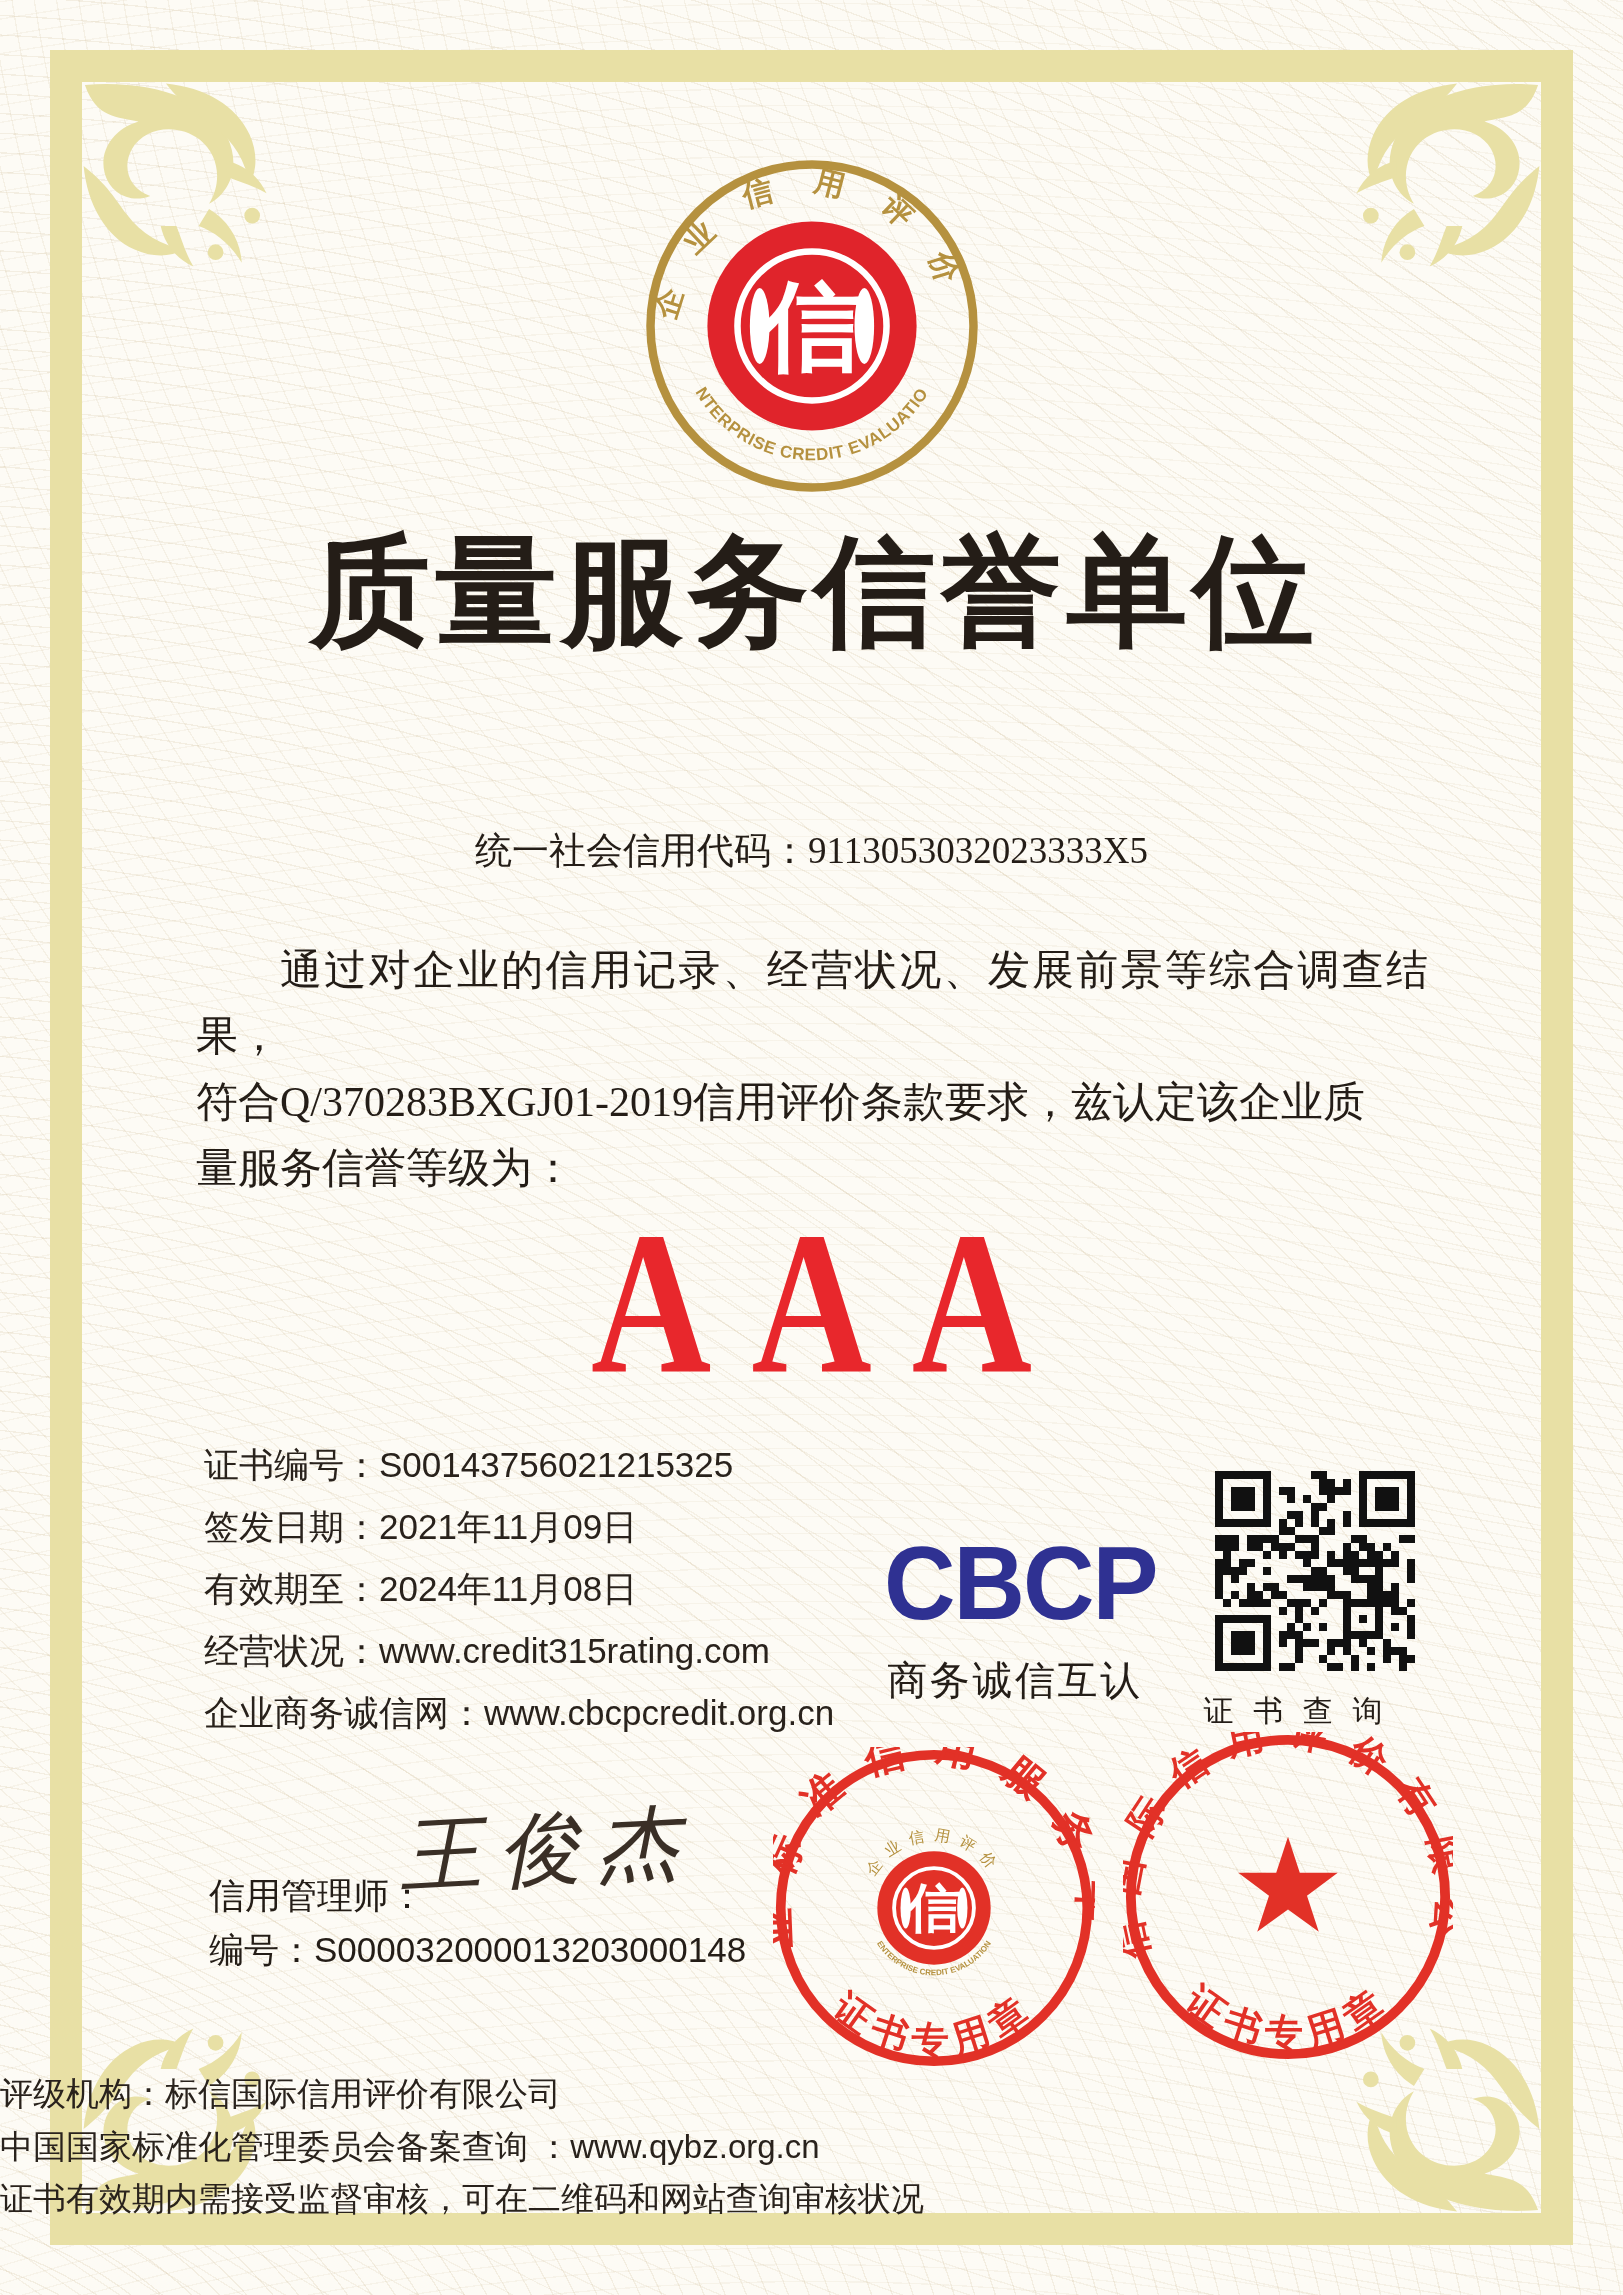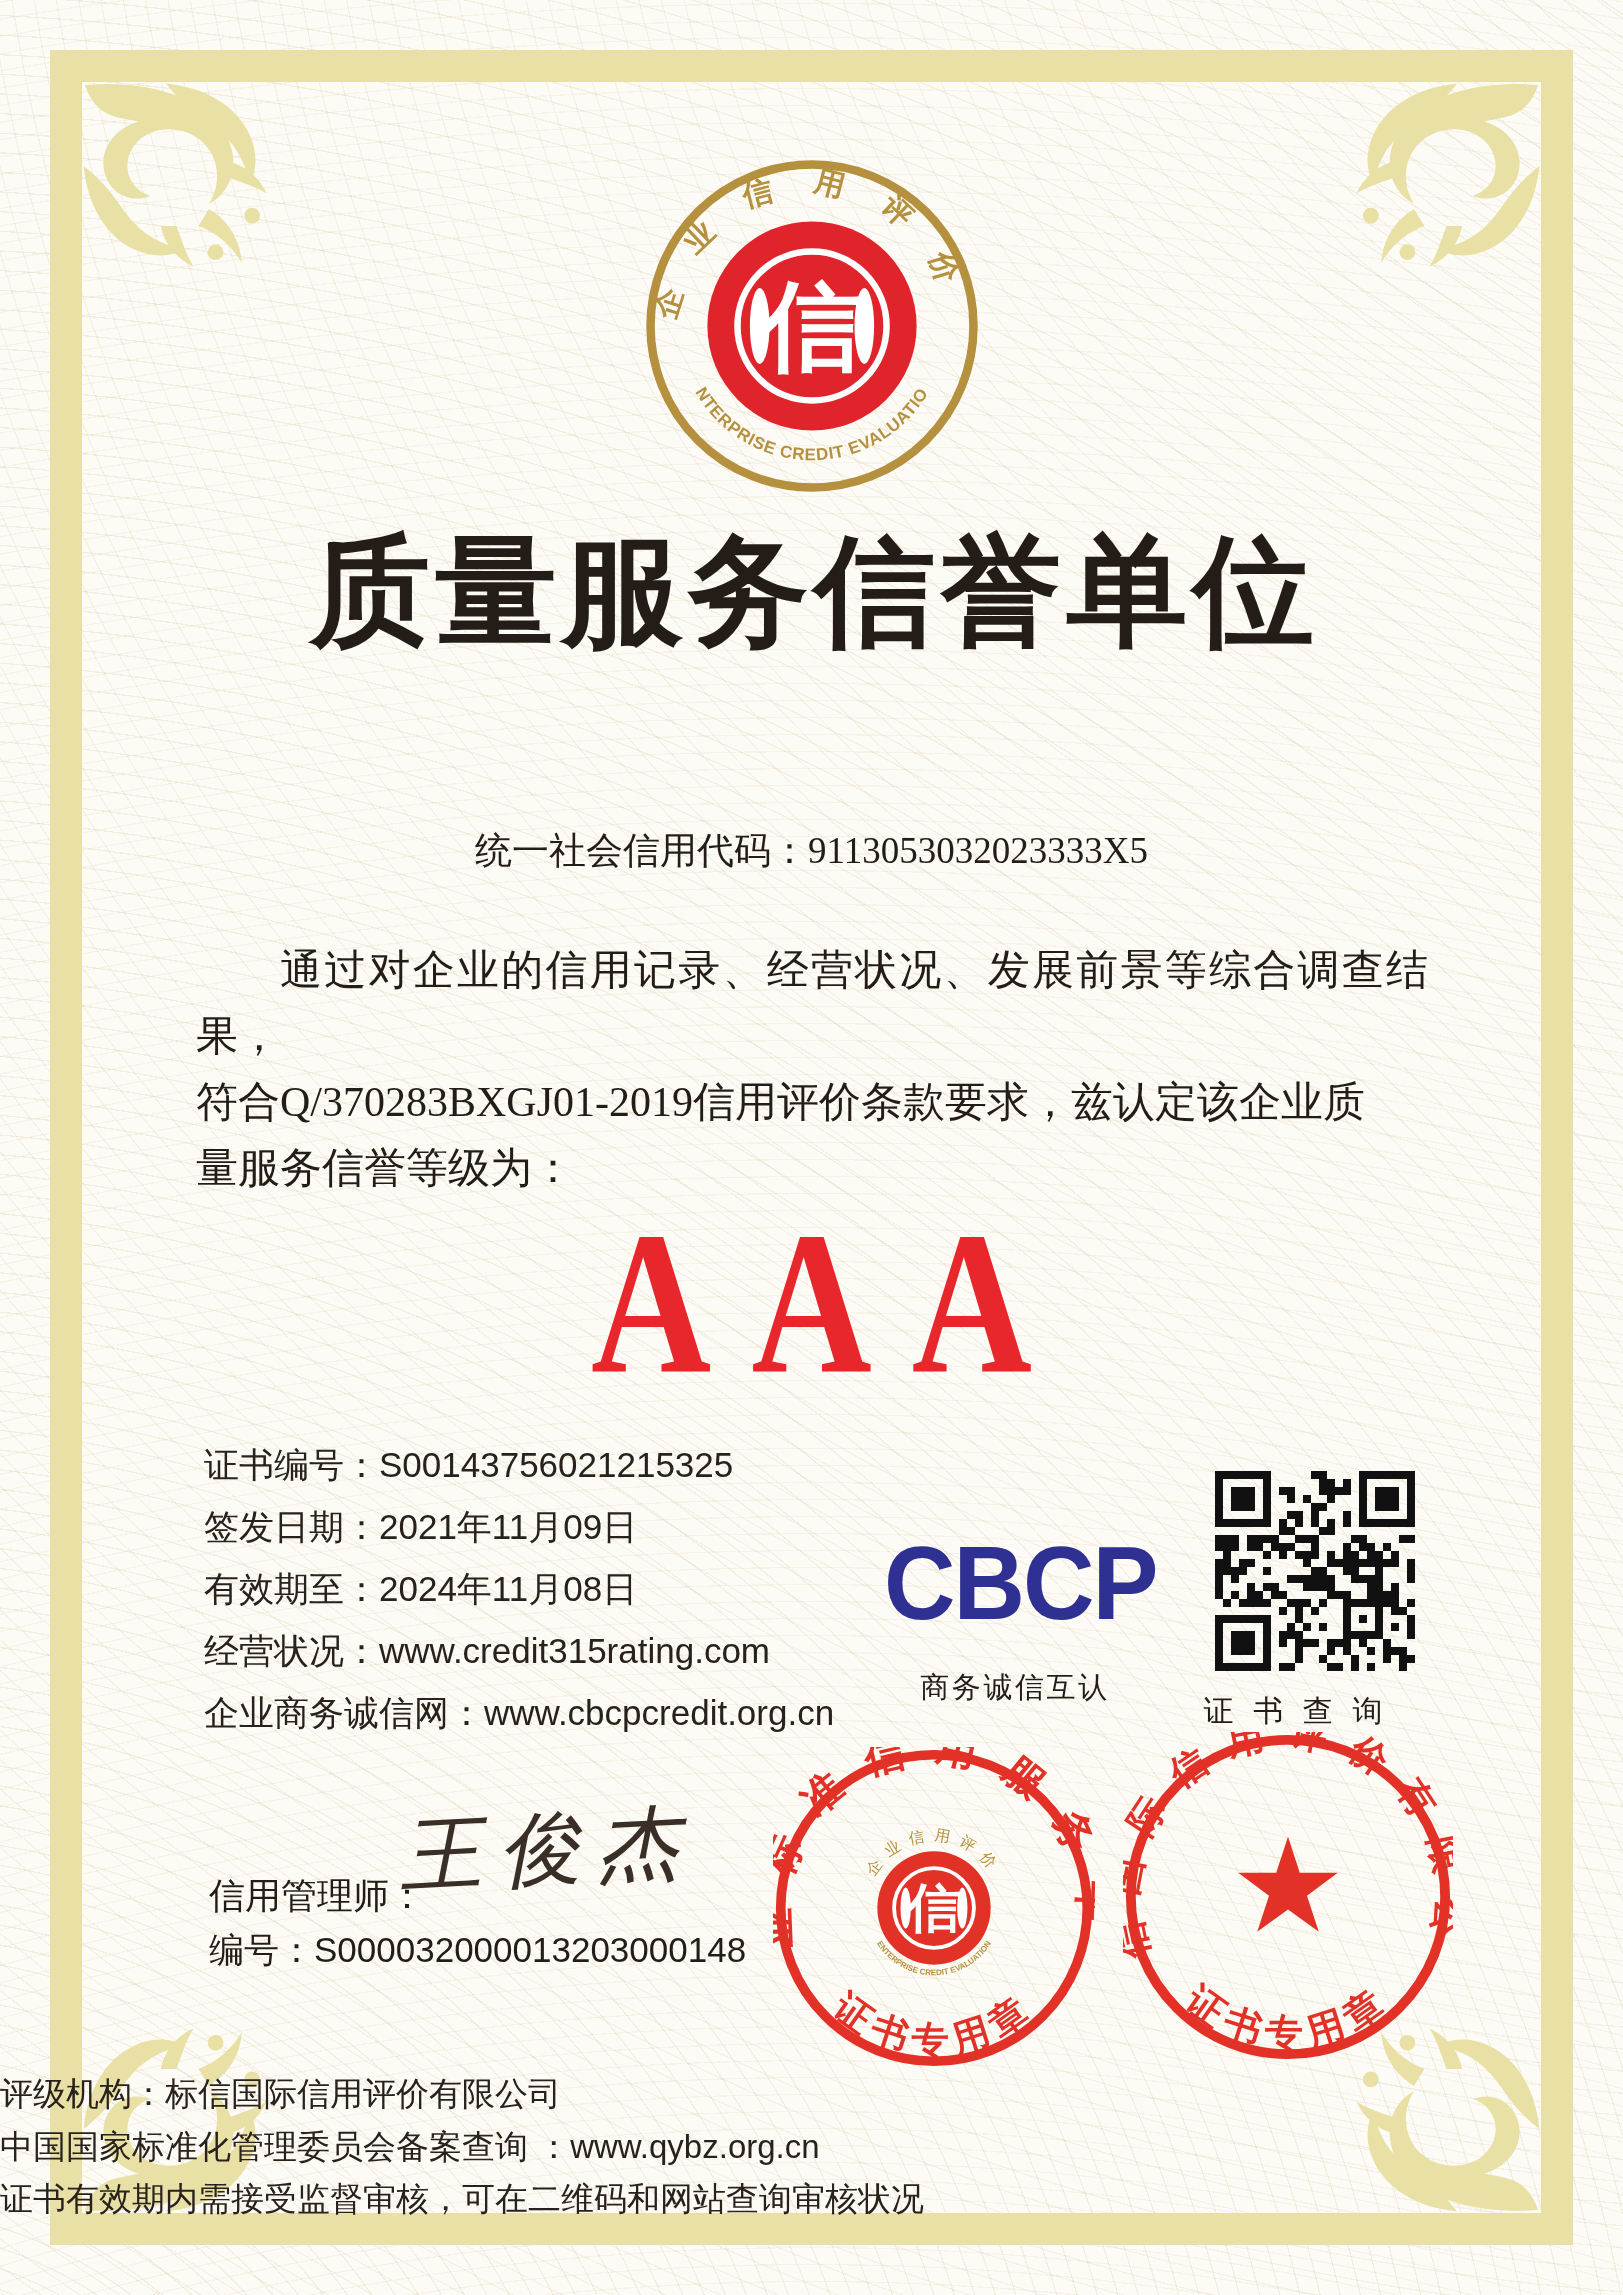--- a/index.html
+++ b/index.html
@@ -59,21 +59,21 @@
     font-size:203px;line-height:216px;letter-spacing:49px;text-indent:49px;
     color:#e8272c;transform:scaleX(.82);transform-origin:center;
   }
   .details{left:204px;top:1442px;width:720px;font-size:35px;color:#29221c;}
   .details .row{height:62px;white-space:nowrap;}
   .cbcp{left:884px;top:1533px;width:262px;text-align:center;}
   .cbcp .logo{
     font-size:99px;font-weight:bold;letter-spacing:-2px;line-height:98px;
     color:#2f3192;transform:scaleY(1.04);transform-origin:top center;
   }
-  .cbcp .caption{margin-top:37px;font-size:29px;letter-spacing:2.6px;color:#241d17;}
+  .cbcp .caption{margin-top:22px;font-size:40px;letter-spacing:2.6px;color:#241d17;}
   .qr{left:1215px;top:1471px;width:200px;height:200px;}
   .qr-caption{
     left:1184px;top:1691px;width:262px;
     font-size:30px;letter-spacing:19.6px;text-indent:19.6px;color:#241d17;
   }
   .sig-label{left:209px;top:1872px;font-size:36px;color:#241d17;white-space:nowrap;}
   .sig-name{
     left:399px;top:1794px;width:340px;
     font-family:"Liberation Serif",serif;font-style:italic;font-weight:500;
     font-size:82px;letter-spacing:17px;color:#3a2f26;

